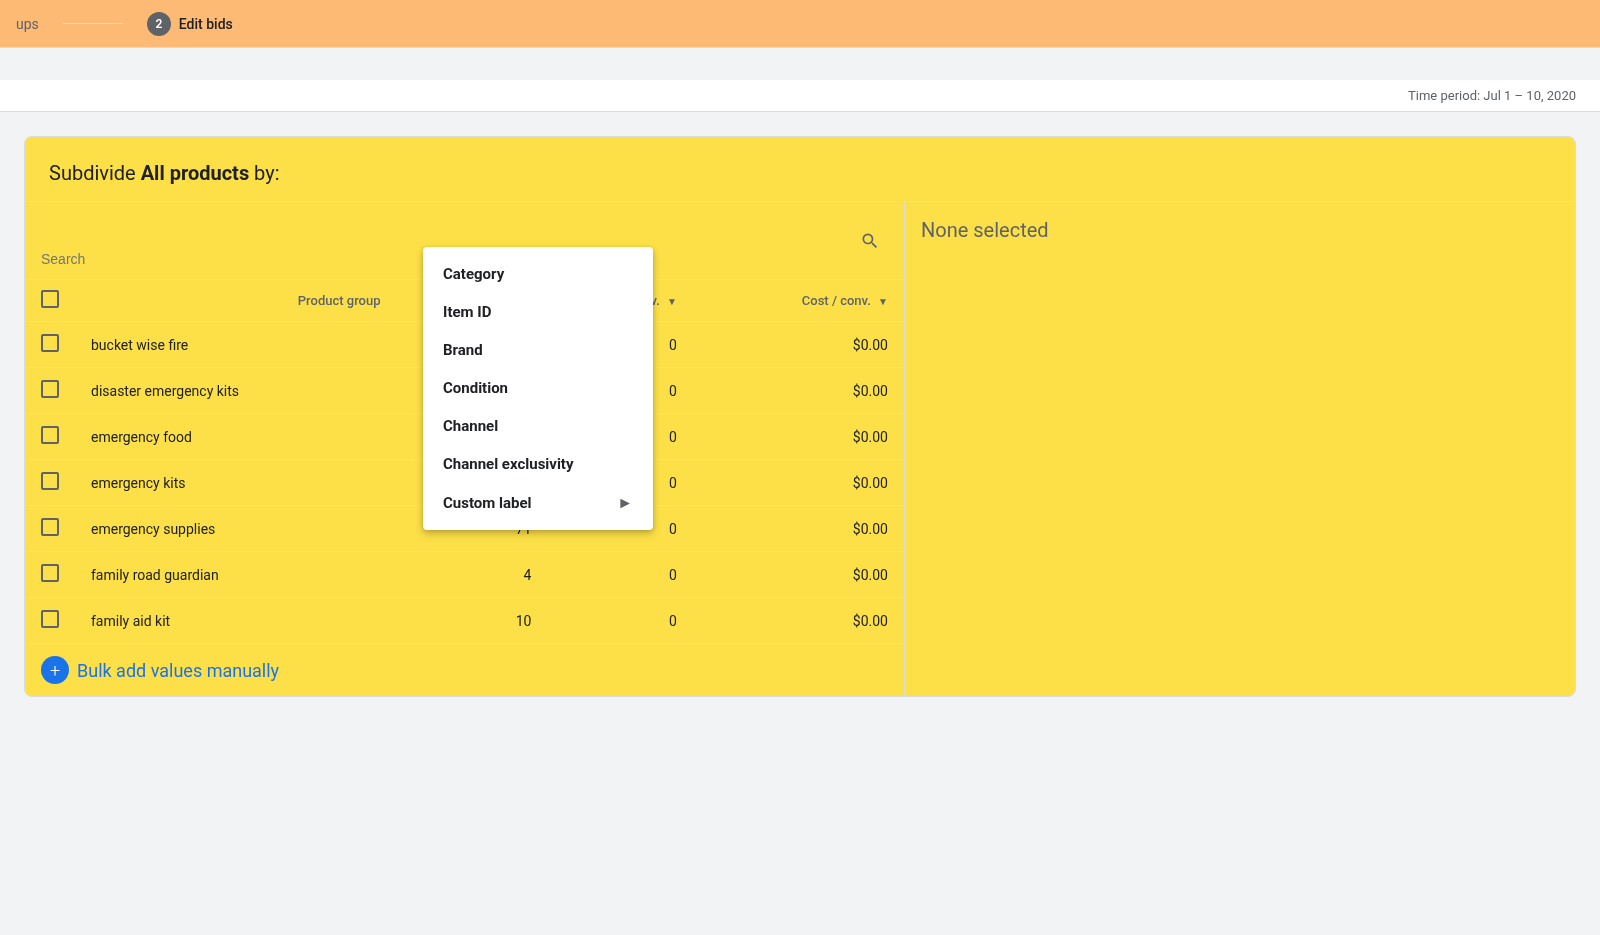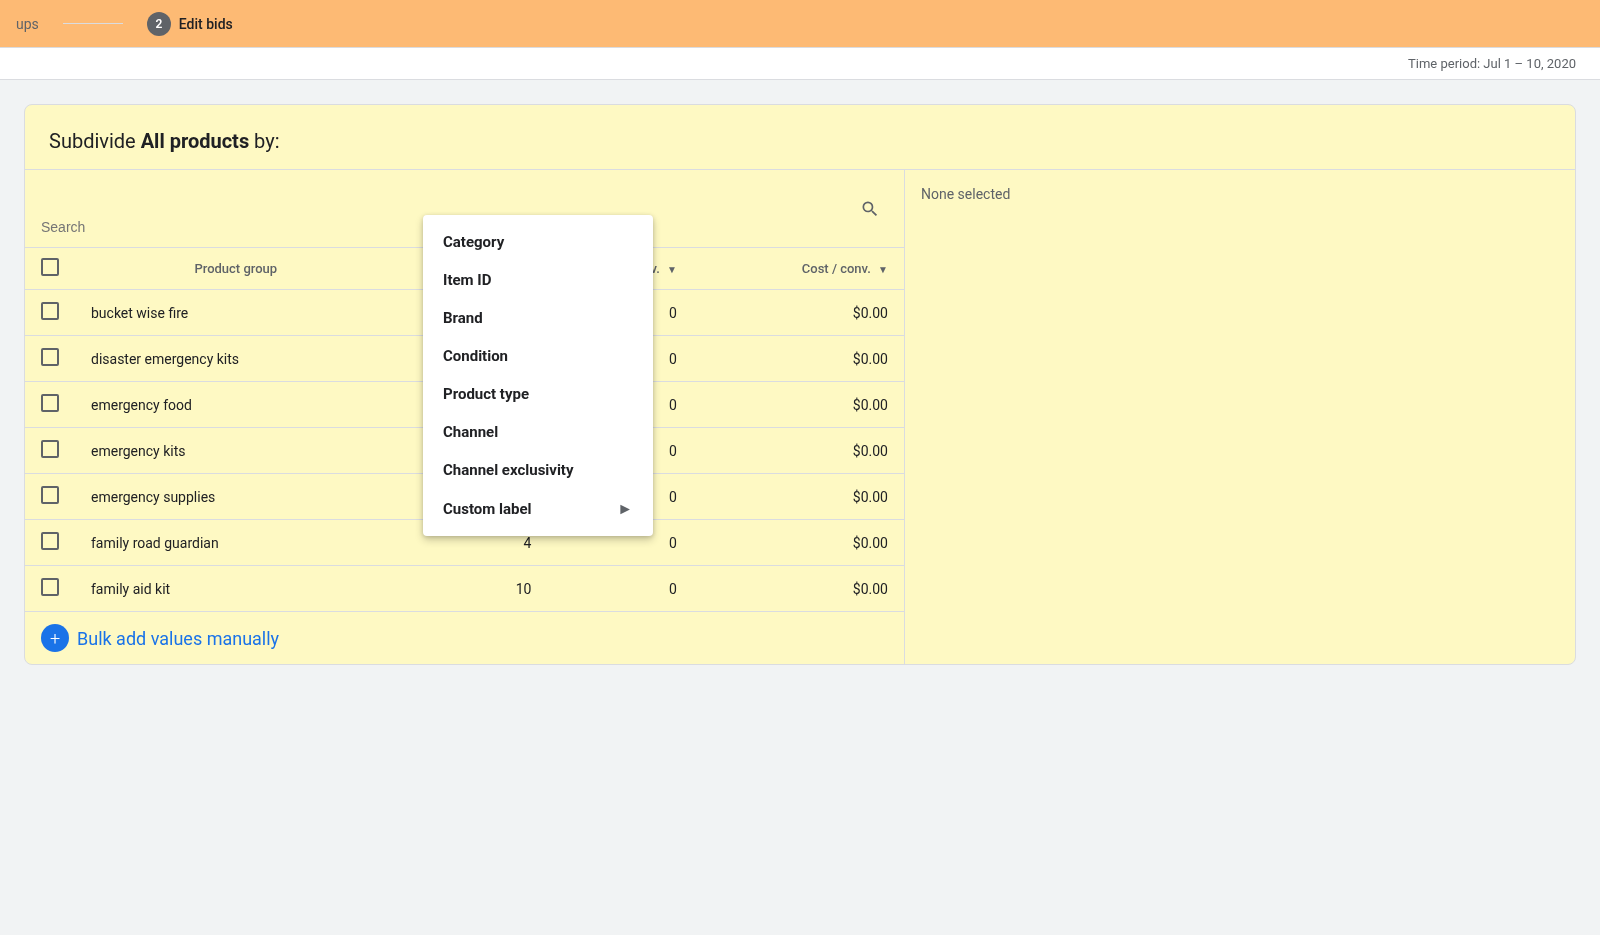--- a/index.html
+++ b/index.html
@@ -50,30 +50,31 @@
     }
 
     
     .time-period-bar {
       text-align: right;
       padding: 8px 24px;
       color: #5f6368;
       font-size: 13px;
       background: #fff;
       border-bottom: 1px solid #dadce0;
+      margin-top: 32px;
     }
 
     
     .main-container {
       padding: 24px;
     }
 
     
     .card {
-      background: #fef9c3;
+      background: #fde047;
       border: 1px solid #dadce0;
       border-radius: 8px;
       overflow: visible;
       position: relative;
     }
 
     
     .subdivide-header {
       padding: 24px 24px 16px 24px;
       font-size: 20px;
@@ -157,21 +158,21 @@
       cursor: pointer;
       border-radius: 50%;
     }
 
     
     .data-table {
       width: 100%;
       border-collapse: collapse;
     }
     .data-table th {
-      text-align: center;
+      text-align: right;
       padding: 10px 16px;
       font-size: 13px;
       font-weight: 500;
       color: #5f6368;
       border-bottom: 1px solid #dadce0;
       white-space: nowrap;
     }
     .data-table th.sortable {
       cursor: pointer;
     }
@@ -233,21 +234,21 @@
       text-decoration: none;
       font-size: 18px;
       cursor: pointer;
     }
 
     
     .right-panel {
       flex: 1;
       padding: 16px;
       color: #5f6368;
-      font-size: 14px;
+      font-size: 20px;
     }
   </style>
 </head>
 <body>
 
 <div class="top-bar">
   <div class="top-bar-step">
     <span>ups</span>
   </div>
   <div class="step-line"></div>
@@ -277,23 +278,20 @@
           <span>Category</span>
         </div>
         <div class="dropdown-item">
           <span>Item ID</span>
         </div>
         <div class="dropdown-item">
           <span>Brand</span>
         </div>
         <div class="dropdown-item">
           <span>Condition</span>
-        </div>
-        <div class="dropdown-item">
-          <span>Product type</span>
         </div>
         <div class="dropdown-item">
           <span>Channel</span>
         </div>
         <div class="dropdown-item">
           <span>Channel exclusivity</span>
         </div>
         <div class="dropdown-item">
           <span>Custom label</span>
           <span class="arrow">►</span>

